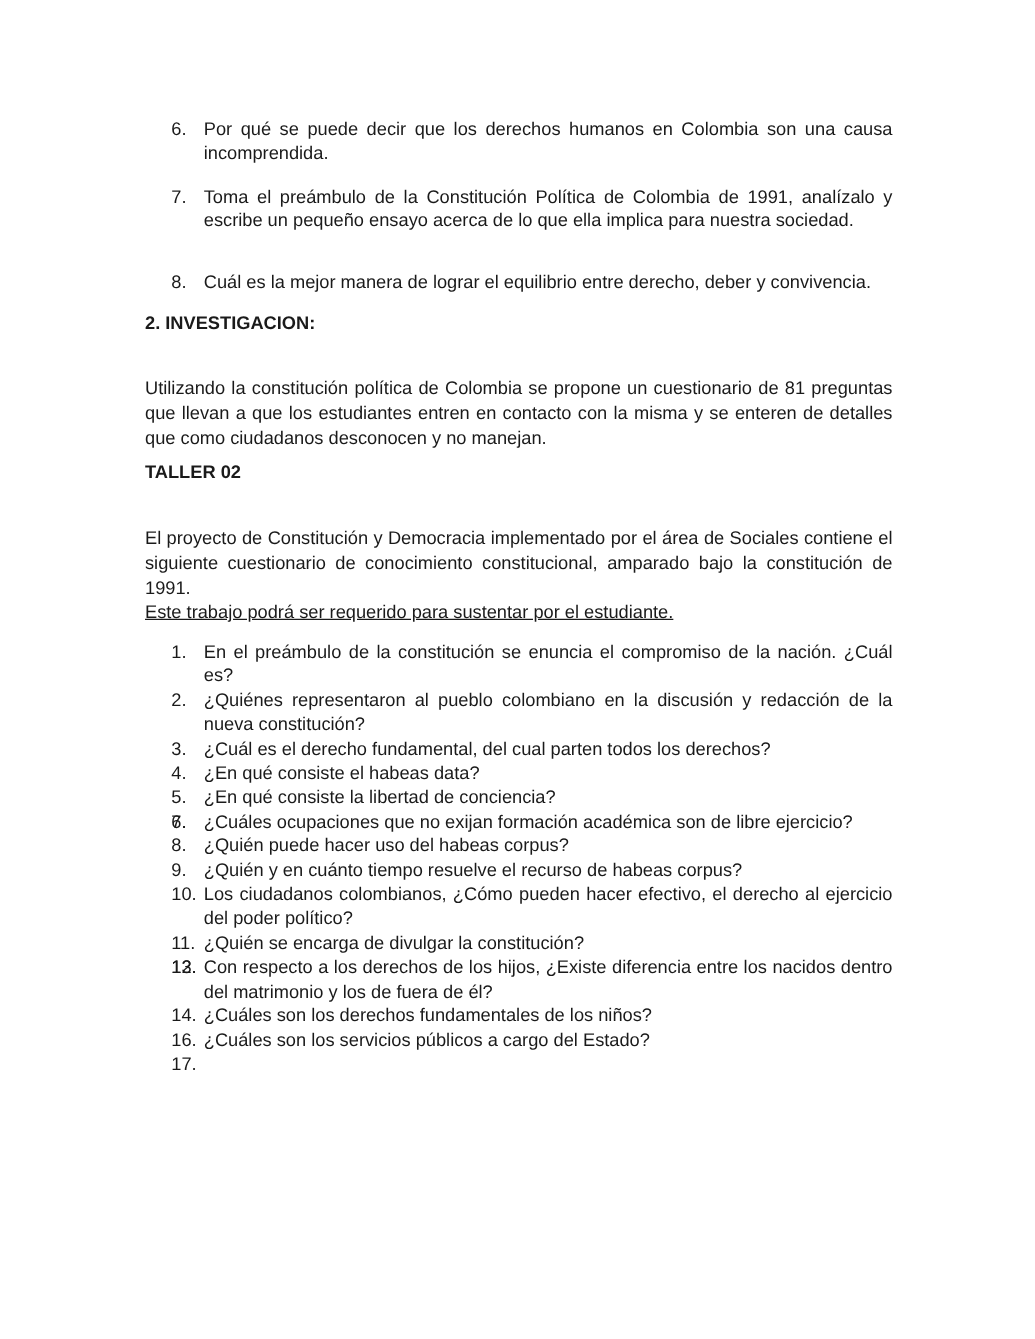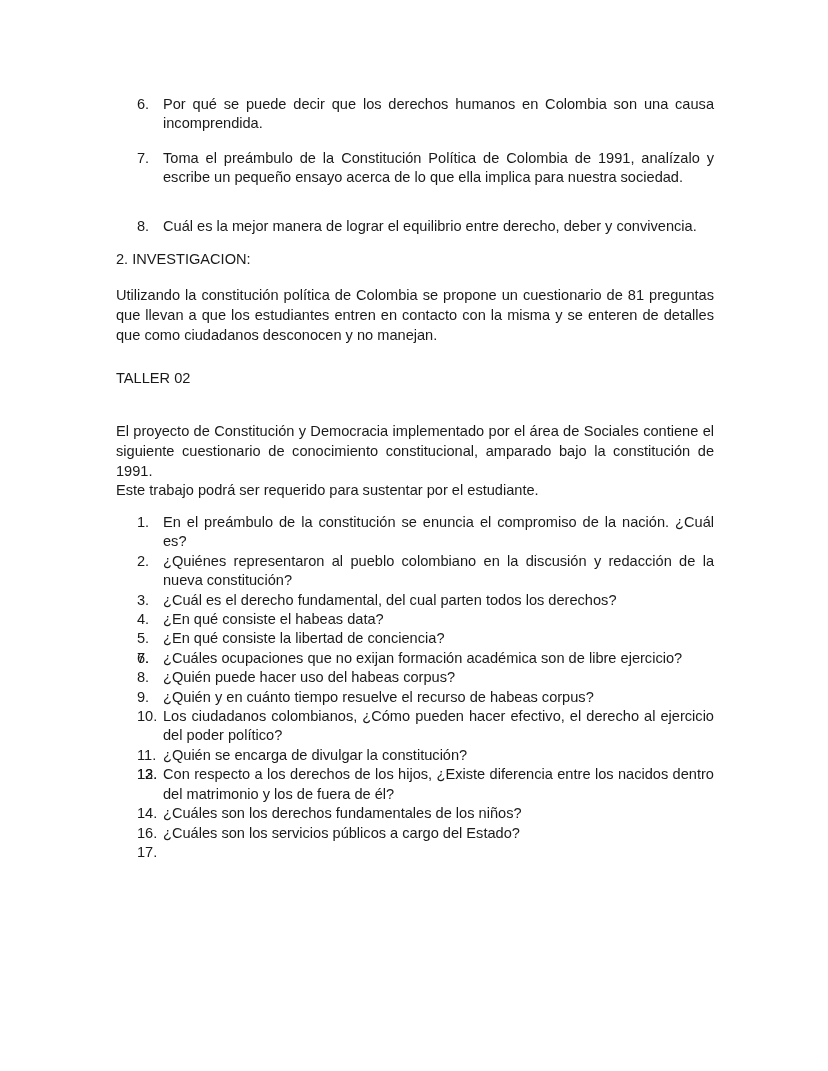--- a/index.html
+++ b/index.html
@@ -4,21 +4,21 @@
   <style>
     html, body { margin: 0; padding: 0; background: #ffffff; }
     body {
       width: 828px; height: 1071px; position: relative; overflow: hidden;
       font-family: "Liberation Sans", sans-serif; color: #1a1a1a;
       font-size: 14.6px;
     }
     .q-list { position: absolute; left: 116px; width: 598px; }
     .q-item { position: relative; padding-left: 47px; text-align: justify; line-height: 19px; }
     .q-num { position: absolute; left: 21px; top: 0; }
-    .heading { position: absolute; left: 116px; font-weight: normal; }
+    .heading { position: absolute; left: 116px; font-weight: bold; }
     .para { position: absolute; left: 116px; width: 598px; text-align: justify; line-height: 20px; }
     .list2 { position: absolute; left: 116px; width: 598px; }
     .list2 .q-item { line-height: 19.4px; }
     .list2 .q-num { left: 21px; }
     .list2 .q-item.wide .q-num { left: 21px; }
   </style>
 </head>
 <body>
 
 <div class="q-list" style="top:95px;">
@@ -31,27 +31,27 @@
     <span>Toma el preámbulo de la Constitución Política de Colombia de 1991, analízalo y escribe un pequeño ensayo acerca de lo que ella implica para nuestra sociedad.</span>
   </div>
   <div class="q-item">
     <span class="q-num">8.</span>
     <span>Cuál es la mejor manera de lograr el equilibrio entre derecho, deber y convivencia.</span>
   </div>
 </div>
 
 <div class="heading" style="top:251px;">2. INVESTIGACION:</div>
 
-<div class="para" style="top:285px;">Utilizando la constitución política de Colombia se propone un cuestionario de 81 preguntas que llevan  a que los estudiantes entren en contacto con la misma y se enteren de detalles que como ciudadanos desconocen y no manejan.</div>
+<div class="para" style="top:301px;">Utilizando la constitución política de Colombia se propone un cuestionario de 81 preguntas que llevan  a que los estudiantes entren en contacto con la misma y se enteren de detalles que como ciudadanos desconocen y no manejan.</div>
 
 <div class="heading" style="top:370px;">TALLER 02</div>
 
 <div class="para" style="top:421px;">El proyecto de Constitución y Democracia implementado por el área de Sociales contiene el siguiente cuestionario de conocimiento constitucional, amparado bajo la constitución de 1991.</div>
 
-<div class="para" style="top:480px;">Este trabajo podrá ser requerido para sustentar por el estudiante.</div>
+<div class="para" style="top:480px;text-decoration:underline;">Este trabajo podrá ser requerido para sustentar por el estudiante.</div>
 
 <div class="list2" style="top:513px;">
   <div class="q-item"><span class="q-num">1.</span><span>En el preámbulo de la constitución se enuncia el compromiso de la nación. ¿Cuál es?</span></div>
   <div class="q-item"><span class="q-num">2.</span><span>¿Quiénes representaron al pueblo colombiano en la discusión y redacción de la nueva constitución?</span></div>
   <div class="q-item"><span class="q-num">3.</span><span>¿Cuál es el derecho fundamental, del cual parten todos los derechos?</span></div>
   <div class="q-item"><span class="q-num">4.</span><span>¿En qué consiste el habeas data?</span></div>
   <div class="q-item"><span class="q-num">5.</span><span>¿En qué consiste la libertad de conciencia?</span></div>
   <div class="q-item"><span class="q-num">6.</span></div>
   <div class="q-item"><span class="q-num">7.</span><span>¿Cuáles ocupaciones que no exijan formación académica son de libre ejercicio?</span></div>
   <div class="q-item"><span class="q-num">8.</span><span>¿Quién puede hacer uso del habeas corpus?</span></div>

